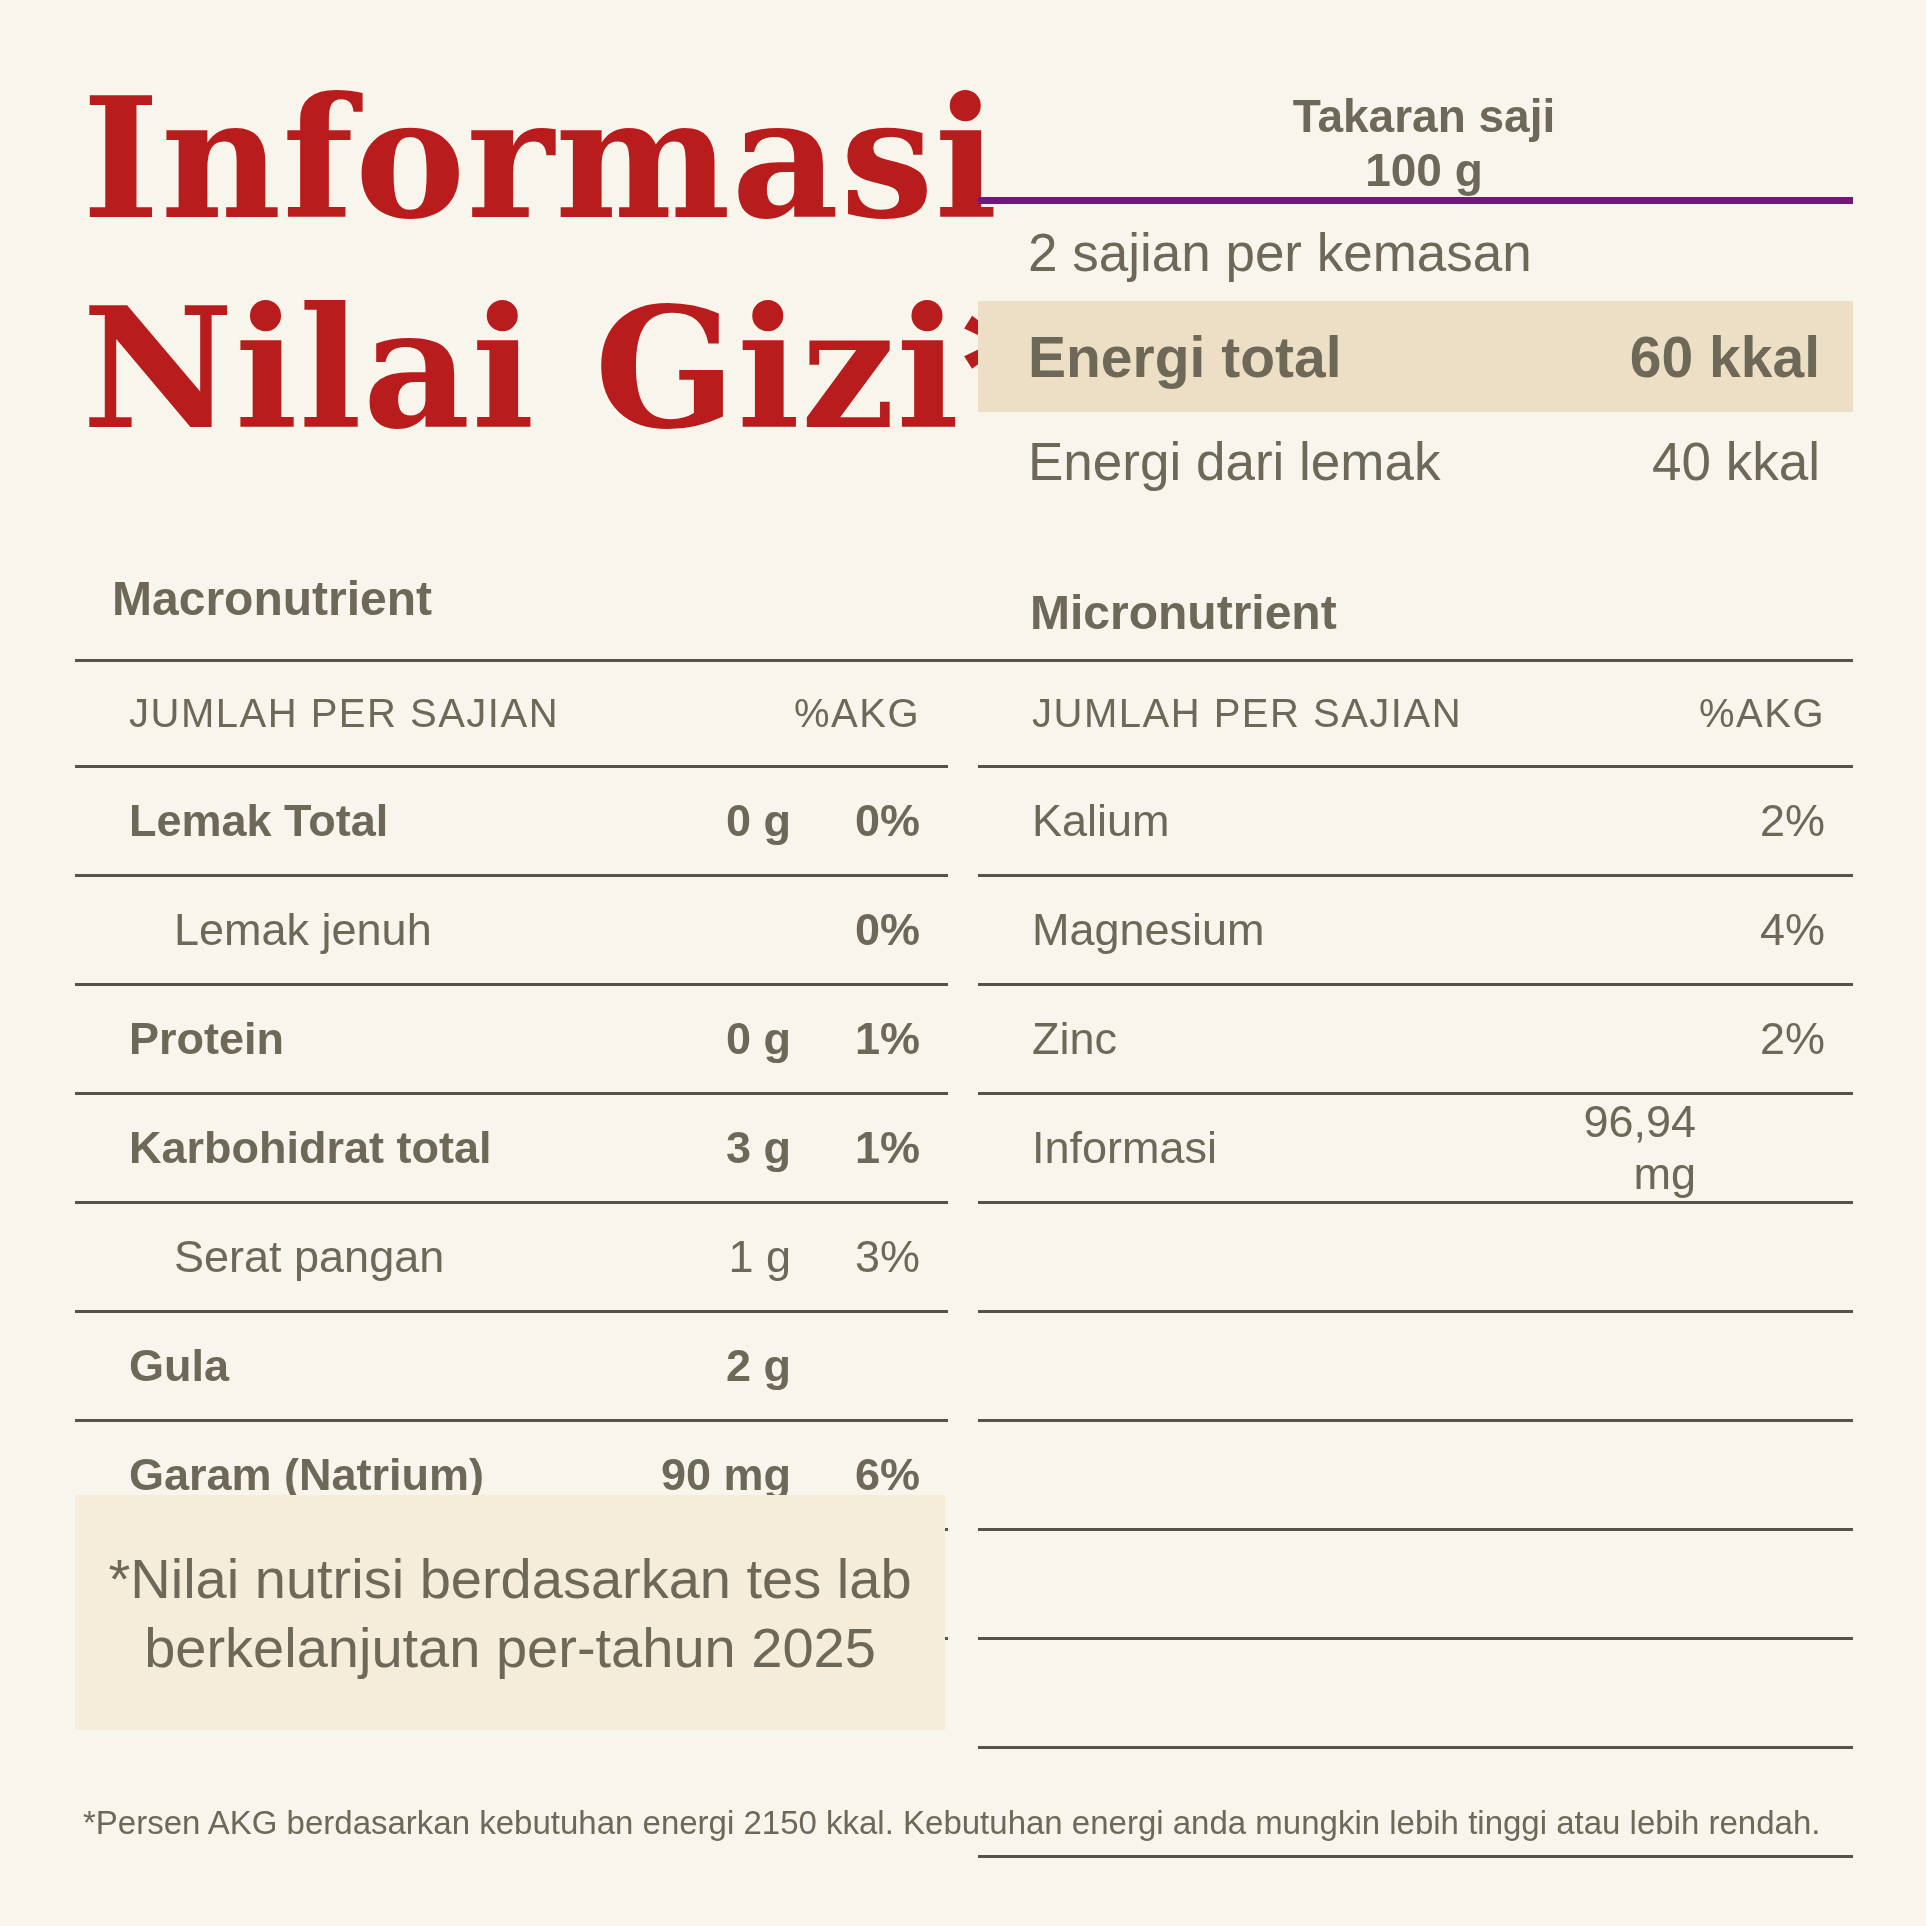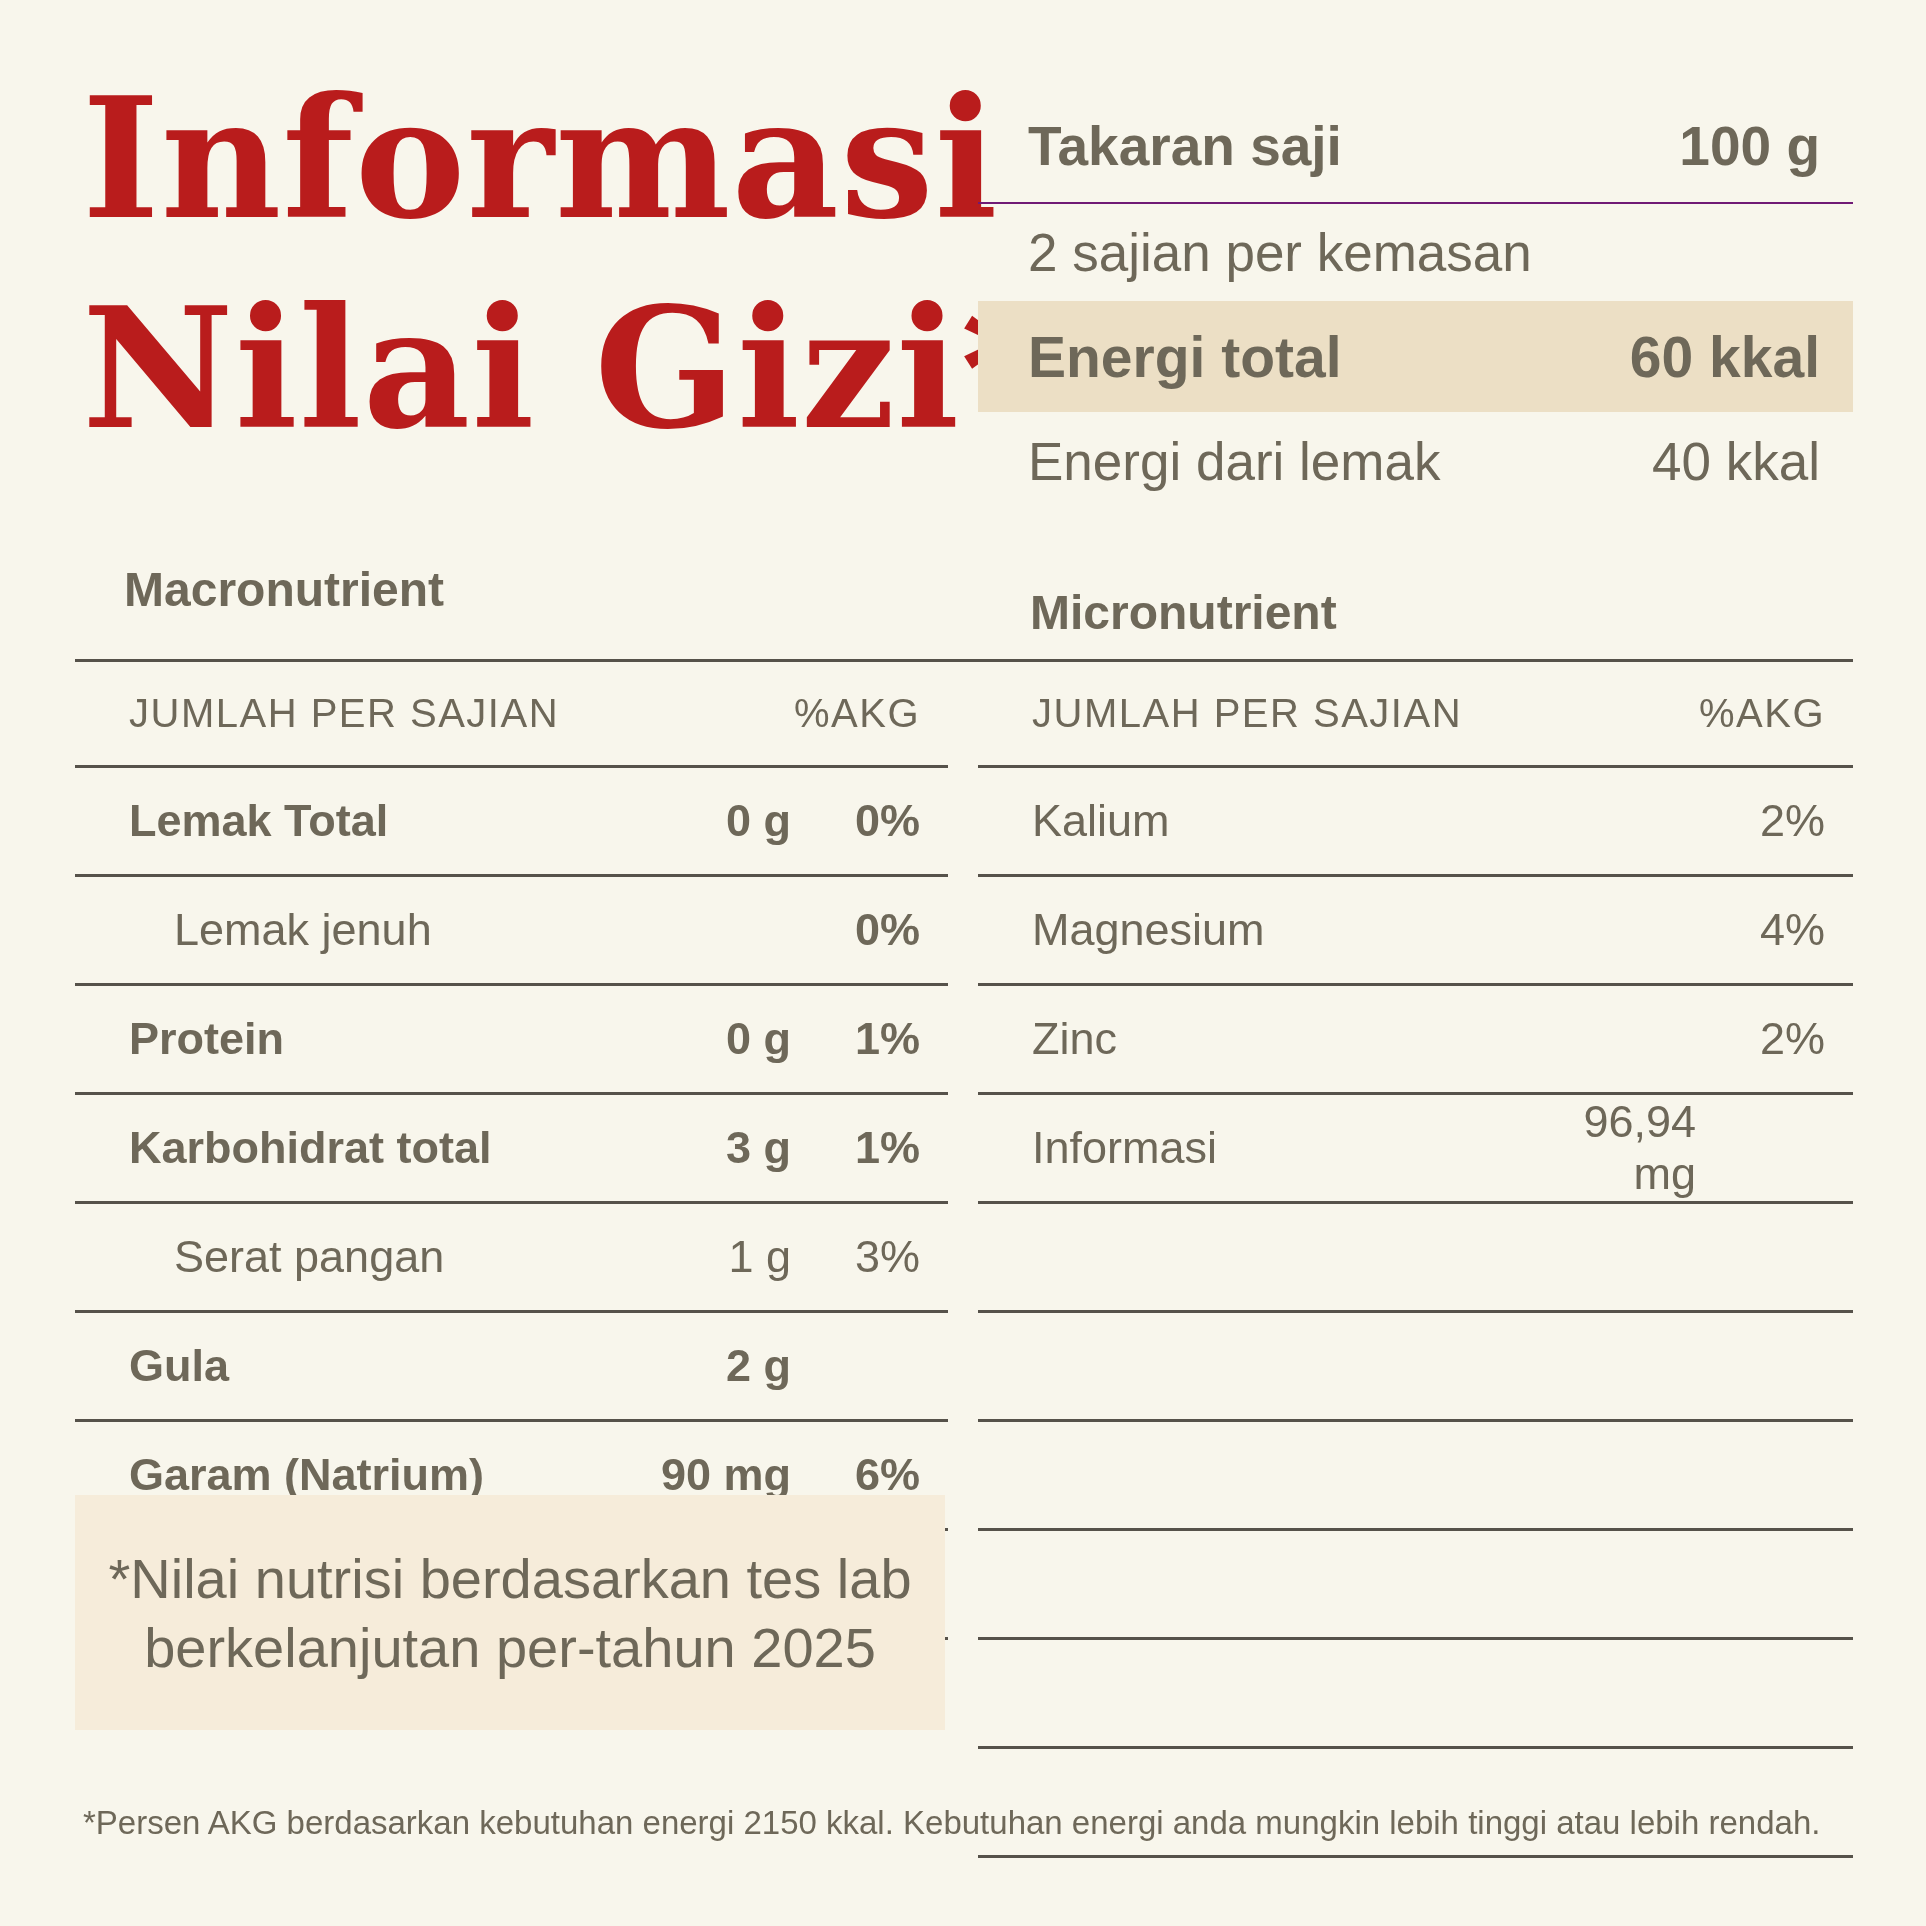--- a/index.html
+++ b/index.html
@@ -23,27 +23,27 @@
     white-space:nowrap;
   }
   
   .serving{position:absolute;left:978px;top:89px;width:875px;}
   .srow{
     display:flex;justify-content:space-between;align-items:center;
     box-sizing:border-box;
     padding:0 33px 0 50px;
     font-size:53px;
   }
-  .srow.r1{height:115px;border-bottom:2px solid #701a75;font-weight:700;font-size:55px;}
+  .srow.r1{height:115px;border-bottom:7px solid #701a75;font-weight:700;font-size:46px;flex-direction:column;}
   .srow.r2{height:97px;}
   .srow.band{height:111px;background:#ecdfc5;font-weight:700;font-size:57px;}
   .srow.r4{height:99px;}
   
   .sec-head{position:absolute;top:562px;font-size:48px;font-weight:700;}
-  .sec-head.left{left:124px;}
+  .sec-head.left{left:112px;margin-top:9px;}
   .sec-head.right{left:1030px;margin-top:23px;}
   
   .rule-full{position:absolute;left:75px;top:659px;width:1778px;height:3px;background:#56524a;}
   
   .tbl{position:absolute;top:662px;}
   .tbl.macro{left:75px;width:873px;}
   .tbl.micro{left:978px;width:875px;}
   .trow{
     display:flex;align-items:center;
     box-sizing:border-box;

